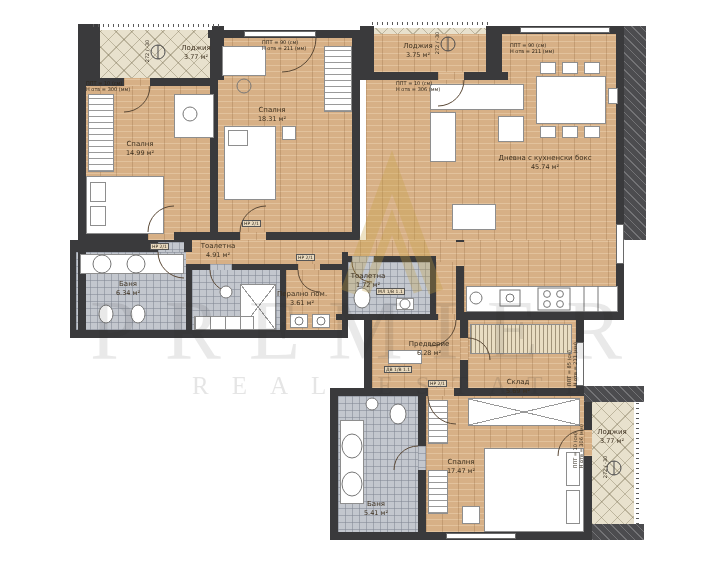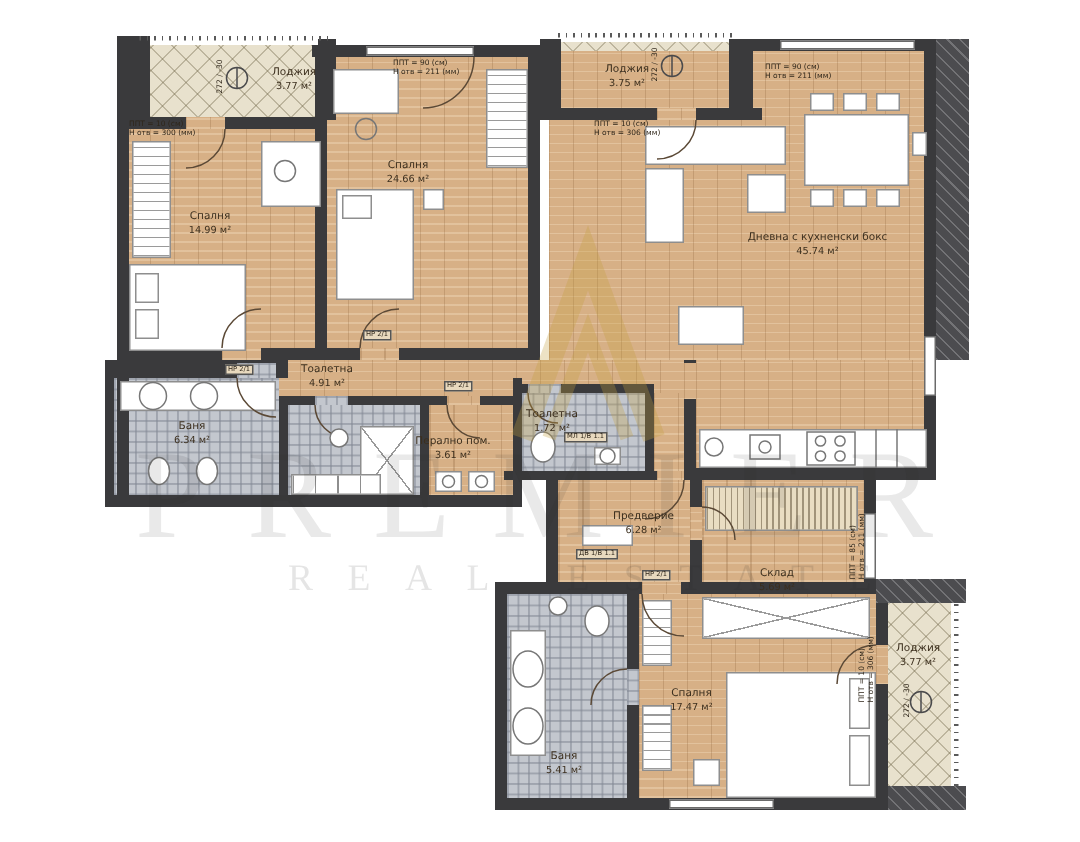--- a/index.html
+++ b/index.html
@@ -216,21 +216,21 @@
       <path d="M366,292 L392,222 L418,292" stroke-width="9"></path>
     </g>
   </svg>
 
   <div class="abs rlabel" style="left:100px;top:140px;width:80px">
     <div class="rname">Спалня</div>
     <div class="rarea">14.99 м²</div>
   </div>
   <div class="abs rlabel" style="left:232px;top:106px;width:80px">
     <div class="rname">Спалня</div>
-    <div class="rarea">24.66 м²</div>
+    <div class="rarea">18.31 м²</div>
   </div>
   <div class="abs rlabel" style="left:480px;top:154px;width:130px">
     <div class="rname">Дневна с кухненски бокс</div>
     <div class="rarea">45.74 м²</div>
   </div>
   <div class="abs rlabel" style="left:168px;top:44px;width:56px">
     <div class="rname">Лоджия</div>
     <div class="rarea">3.77 м²</div>
   </div>
   <div class="abs rlabel" style="left:390px;top:42px;width:56px">

